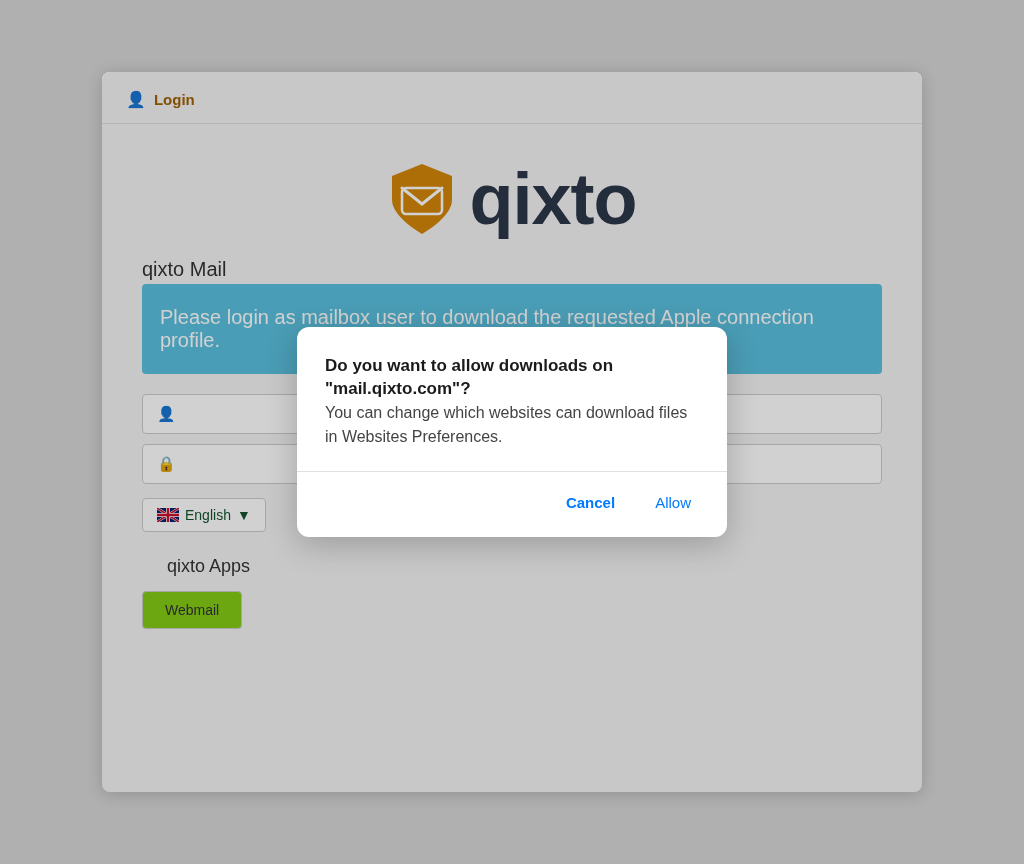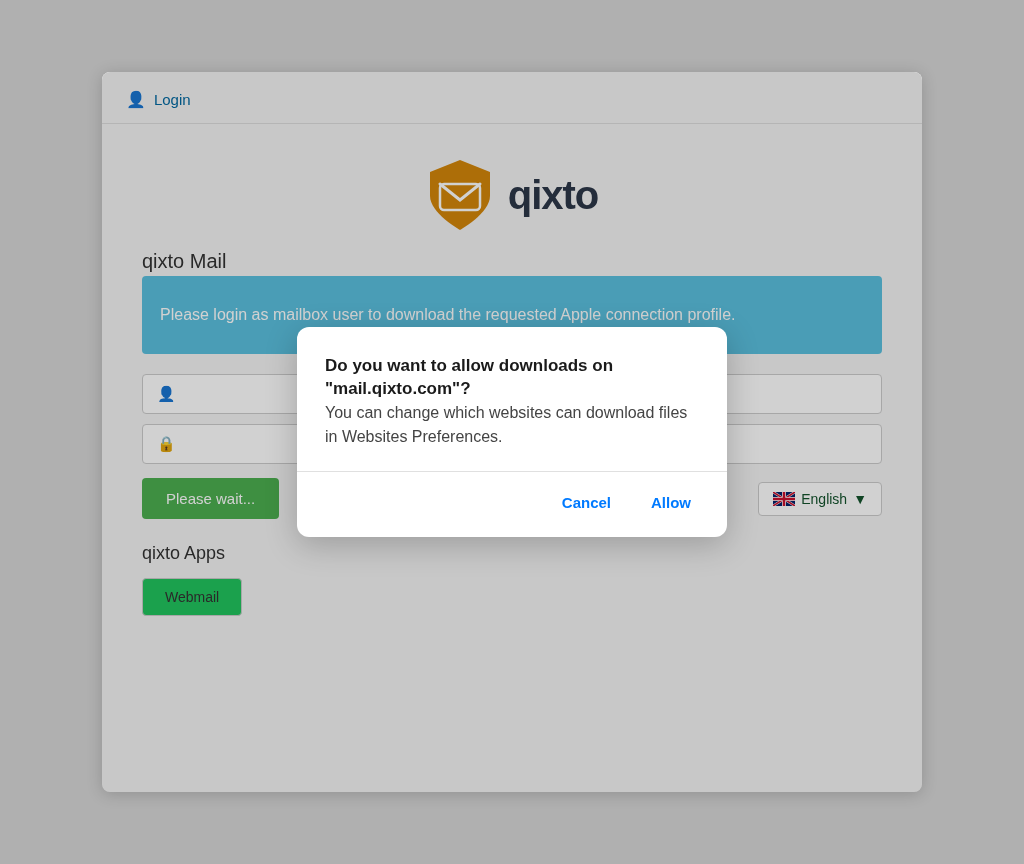--- a/index.html
+++ b/index.html
@@ -35,22 +35,22 @@
       border-radius: 8px 8px 0 0;
     }
 
     .card-header-icon {
       font-size: 16px;
       color: #333;
     }
 
     .card-header-title {
       font-size: 15px;
-      color: #0369a1;
-      font-weight: 400;
+      color: #a16207;
+      font-weight: 700;
     }
 
     .card-body {
       padding: 24px 40px 32px 40px;
     }
 
     .logo-area {
       display: flex;
       align-items: center;
       justify-content: center;
@@ -58,39 +58,39 @@
       margin-top: 10px;
     }
 
     .logo-shield {
       width: 68px;
       height: 74px;
       margin-right: 14px;
     }
 
     .logo-text {
-      font-size: 40px;
+      font-size: 72px;
       font-weight: 600;
       color: #2d3748;
       letter-spacing: -1px;
     }
 
     .app-title {
       font-size: 20px;
       color: #333;
       margin-bottom: 3px;
       font-weight: 400;
     }
 
     .info-banner {
       background: #5bc0de;
       border-radius: 4px;
-      padding: 30px 18px;
+      padding: 22px 18px;
       color: #fff;
-      font-size: 16px;
+      font-size: 20px;
       margin-bottom: 20px;
     }
 
     .input-group {
       display: flex;
       align-items: center;
       background: #fff;
       border: 1px solid #ccc;
       border-radius: 4px;
       padding: 10px 14px;
@@ -151,24 +151,25 @@
 
     .apps-section {
       margin-top: 24px;
     }
 
     .apps-title {
       font-size: 18px;
       color: #333;
       margin-bottom: 14px;
       font-weight: 400;
+      margin-left: 25px;
     }
 
     .app-btn {
-      background: #22c55e;
+      background: #84cc16;
       border: 1px solid #ccc;
       border-radius: 4px;
       padding: 10px 22px;
       font-size: 14px;
       color: #333;
       cursor: pointer;
     }
 
     
     .modal-overlay {
@@ -224,21 +225,21 @@
       font-weight: 700;
       cursor: pointer;
       padding: 4px 8px;
     }
 
     .modal-allow-btn {
       background: none;
       border: none;
       color: #007aff;
       font-size: 15px;
-      font-weight: 700;
+      font-weight: 400;
       cursor: pointer;
       padding: 4px 8px;
     }
   </style>
 </head>
 <body>
 
 <div class="login-card">
 
   <div class="card-header">
@@ -269,21 +270,20 @@
       <span class="input-icon">👤</span>
       <input class="input-field" type="text" style="">
     </div>
 
     <div class="input-group">
       <span class="input-icon">🔒</span>
       <input class="input-field" type="password" style="">
     </div>
 
     <div class="footer-row">
-      <button class="submit-btn">Please wait...</button>
       <button class="lang-btn">
 
         <svg class="flag-icon" viewBox="0 0 22 14" xmlns="http://www.w3.org/2000/svg">
           <rect width="22" height="14" fill="#012169"></rect>
           <path d="M0,0 L22,14 M22,0 L0,14" stroke="#fff" stroke-width="2.5"></path>
           <path d="M0,0 L22,14 M22,0 L0,14" stroke="#C8102E" stroke-width="1.5"></path>
           <path d="M11,0 V14 M0,7 H22" stroke="#fff" stroke-width="4"></path>
           <path d="M11,0 V14 M0,7 H22" stroke="#C8102E" stroke-width="2.5"></path>
         </svg>
         <span>English</span>

